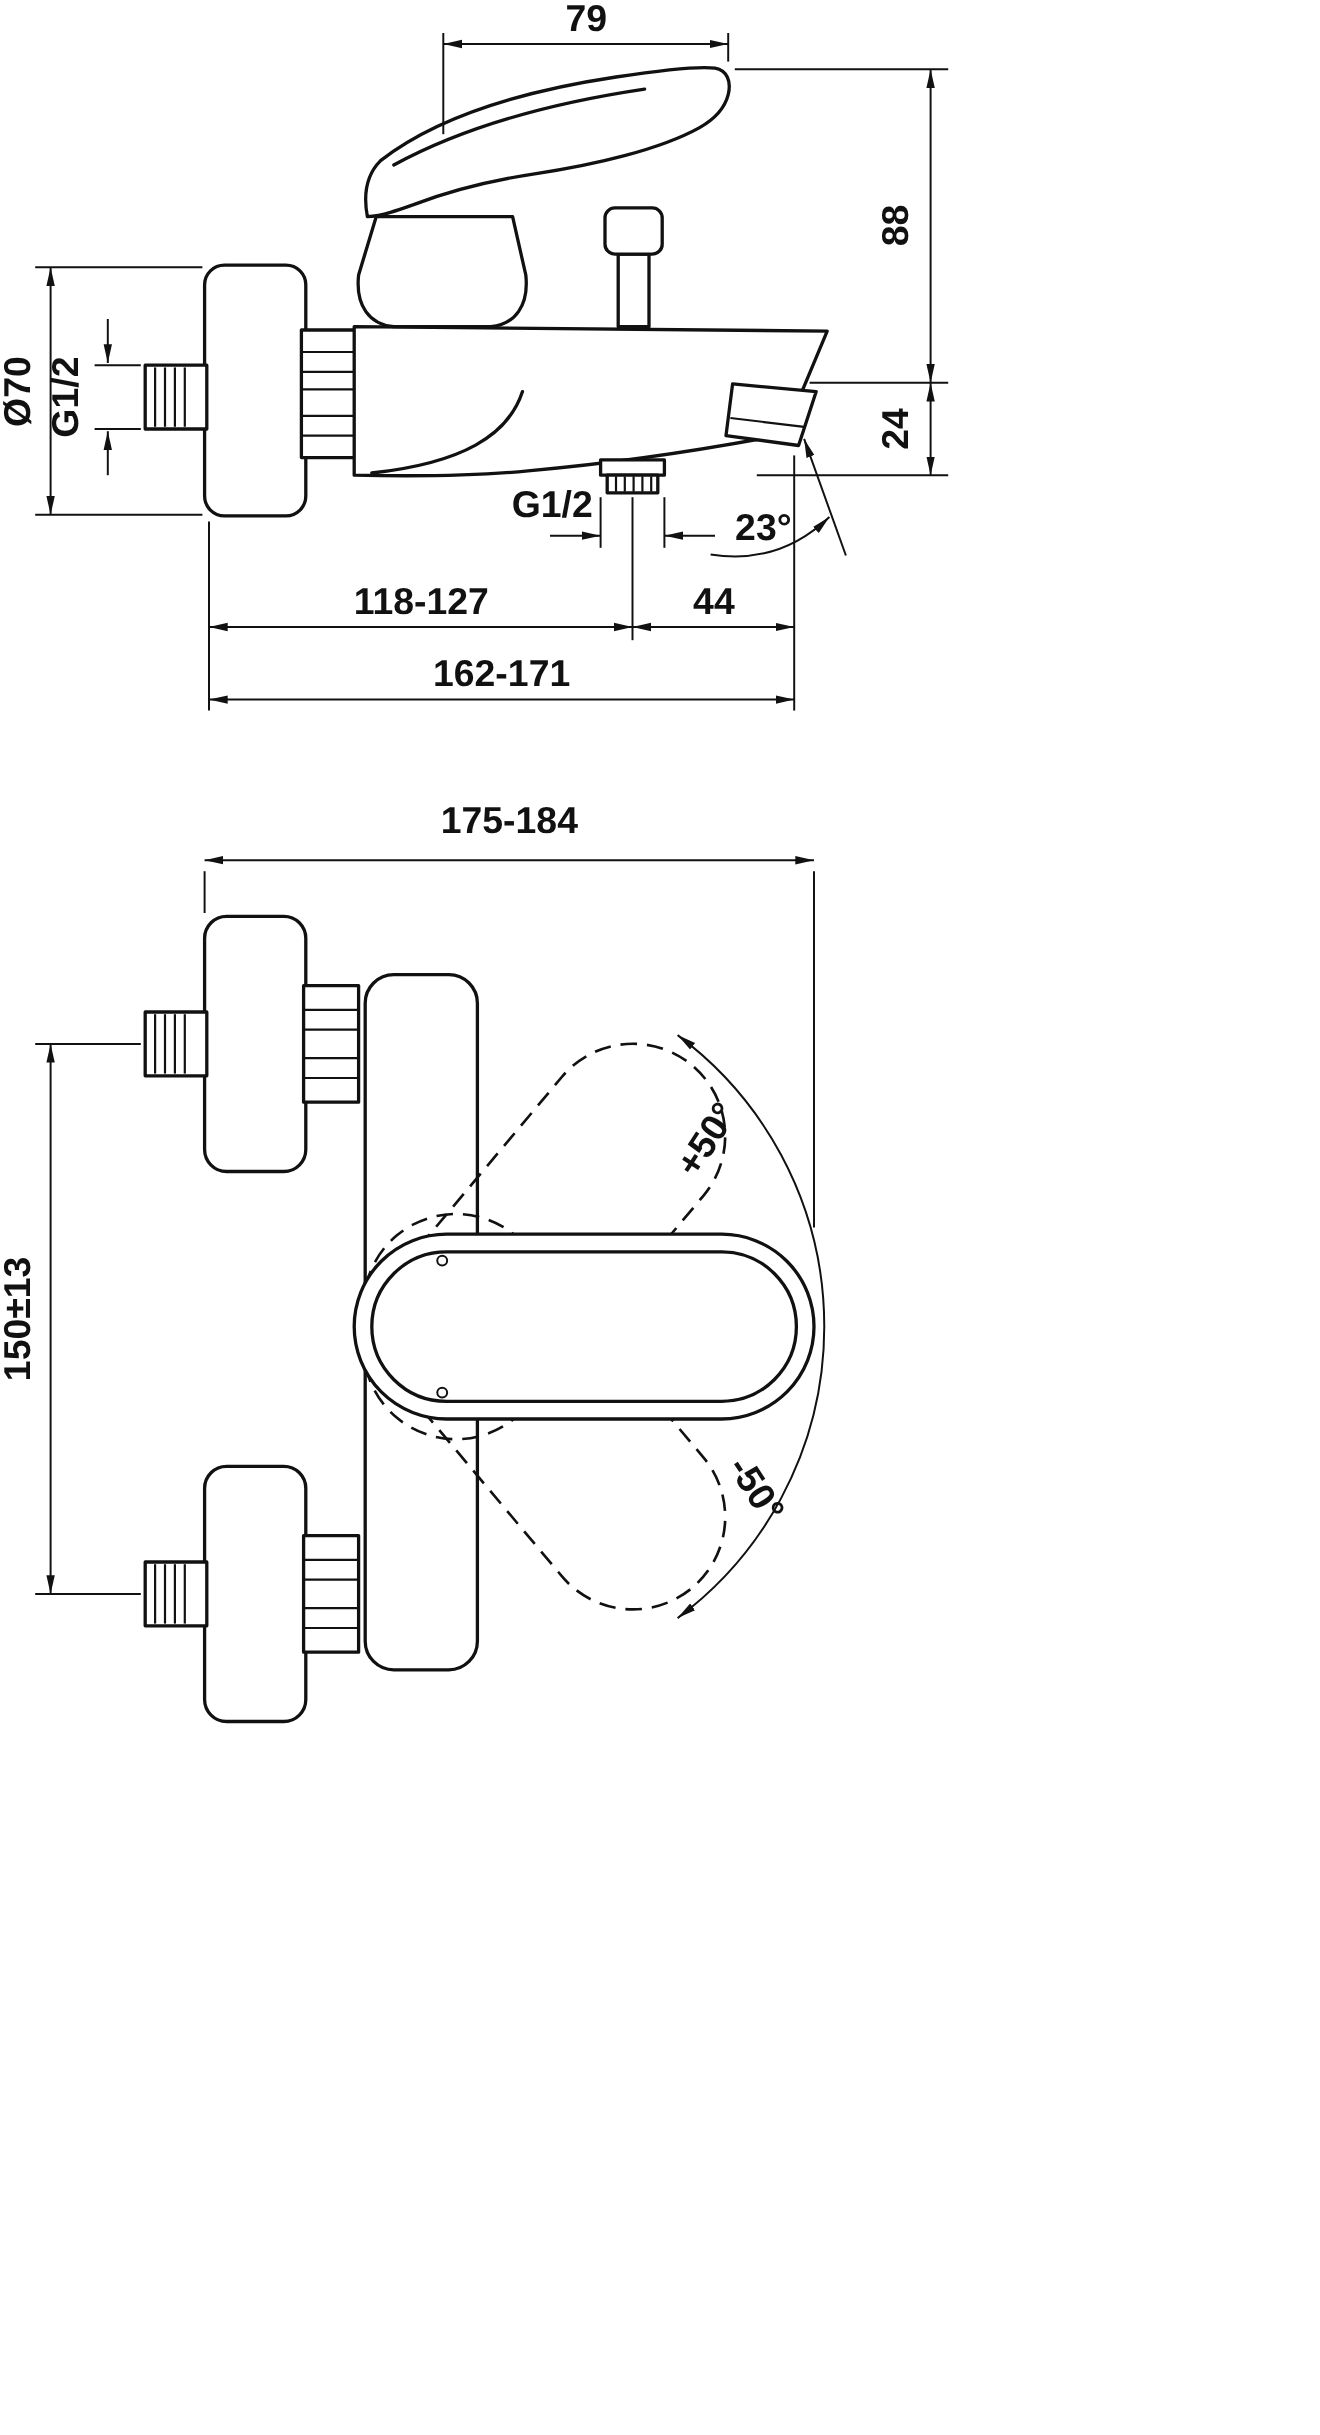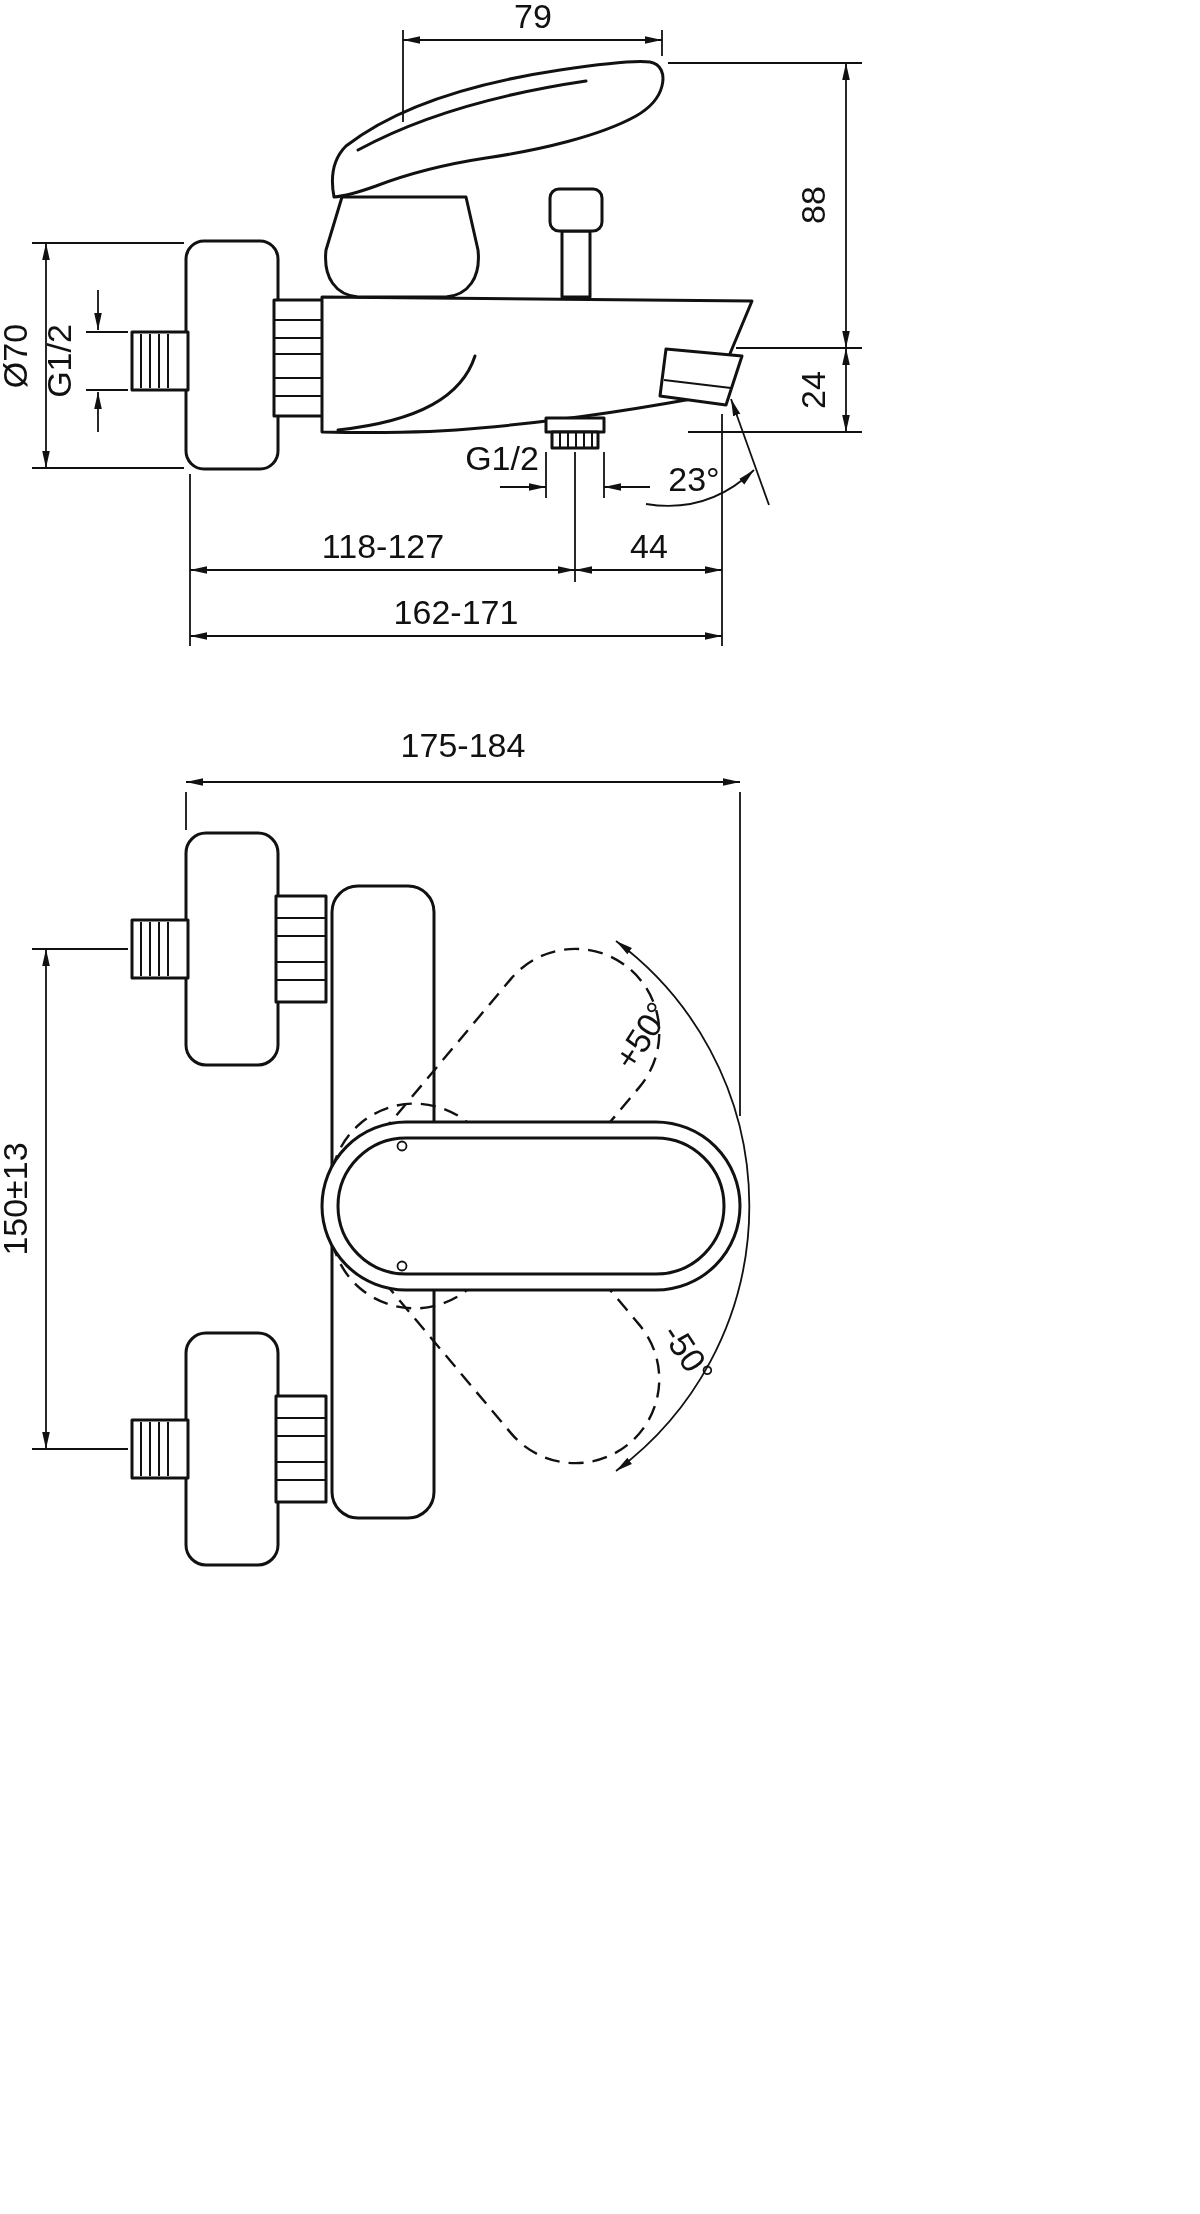--- a/index.html
+++ b/index.html
@@ -1,16 +1,16 @@
 <!DOCTYPE html>
 <html><head>
 <meta charset="utf-8">
 <style>
   html,body{margin:0;padding:0;background:#ffffff;}
-  .page{width:1200px;height:2214px;background:#ffffff;position:relative;}
+  .page{width:1200px;height:2214px;background:#ffffff;position:relative;font-weight:bold;}
   svg{display:block;}
   svg text{font-family:"Liberation Sans","DejaVu Sans",sans-serif;font-size:34px;fill:#111;}
   .ol  {stroke:#111;stroke-width:3;fill:none;stroke-linejoin:round;stroke-linecap:round;}
   .olf {stroke:#111;stroke-width:3;fill:#fff;stroke-linejoin:round;}
   .thin{stroke:#111;stroke-width:1.8;fill:none;}
   .t2  {stroke:#111;stroke-width:2;fill:none;}
   .dash{stroke:#111;stroke-width:2.4;fill:none;stroke-dasharray:15 9;}
 </style>
 </head>
 <body>

